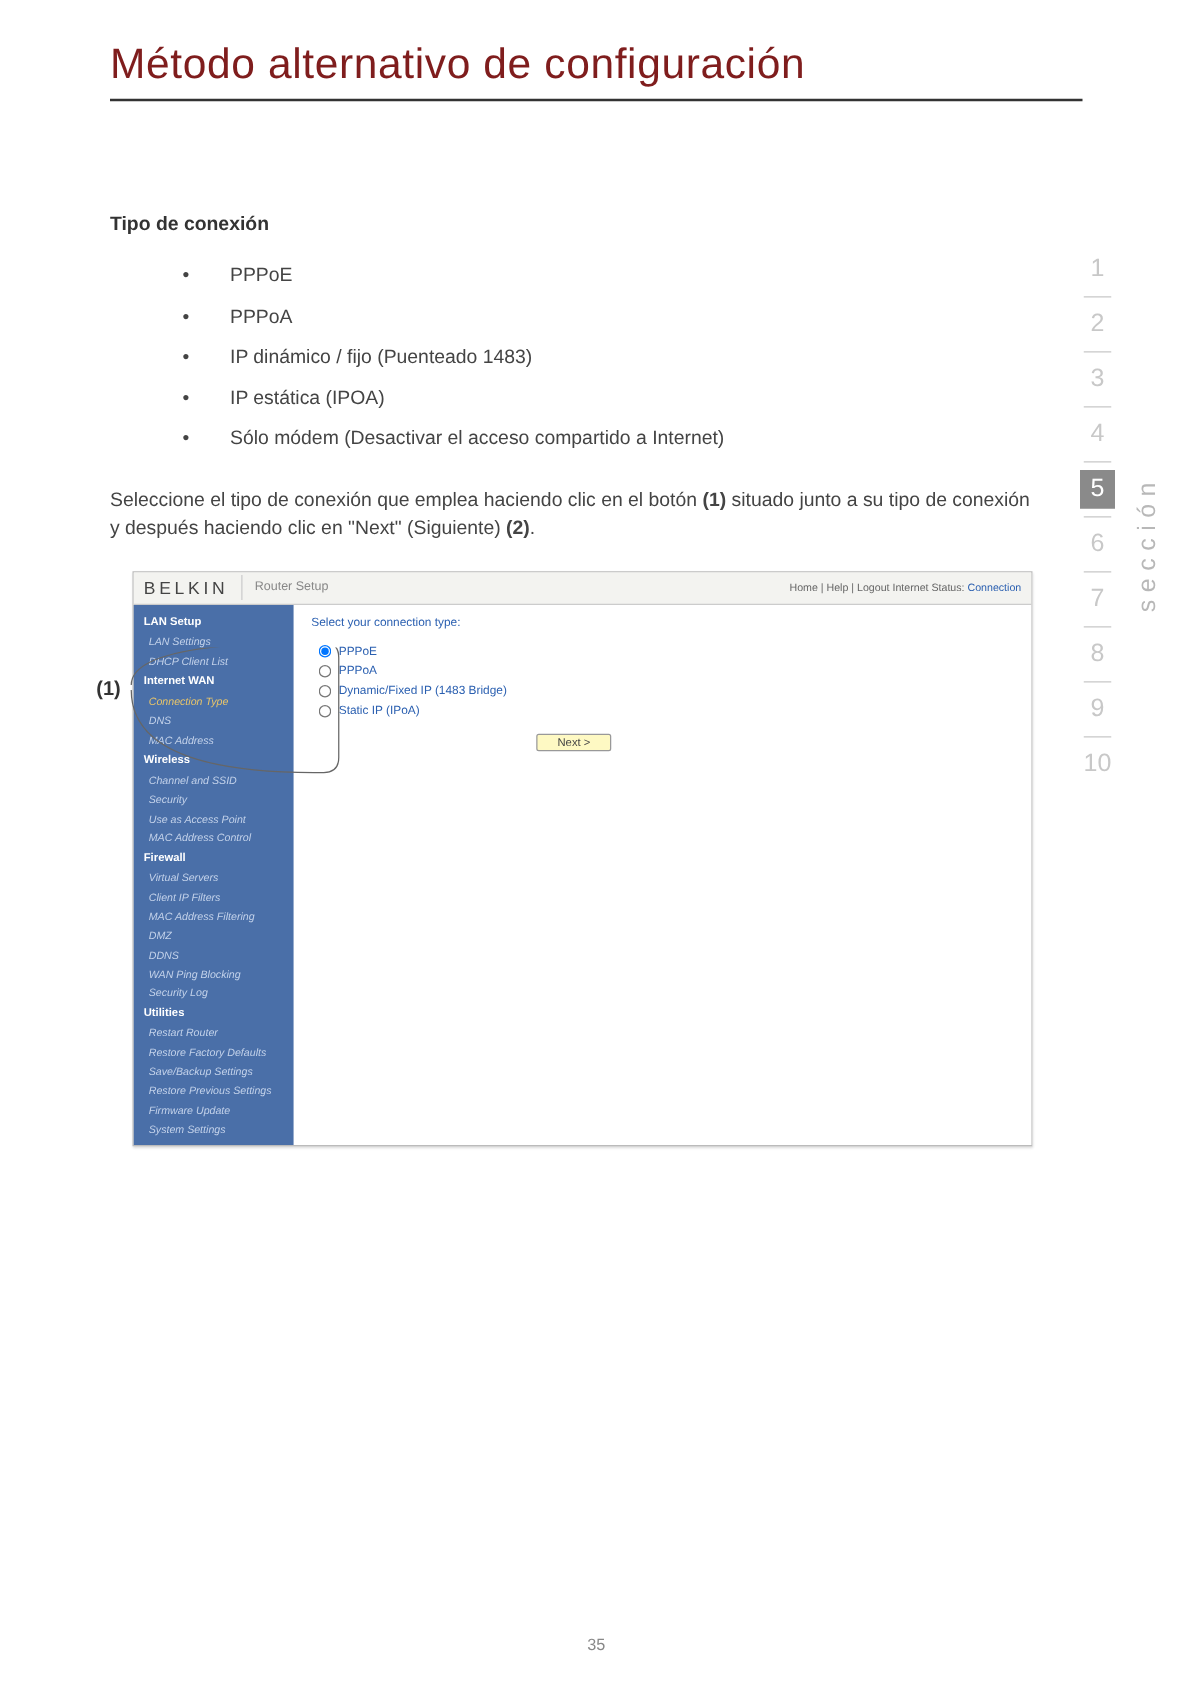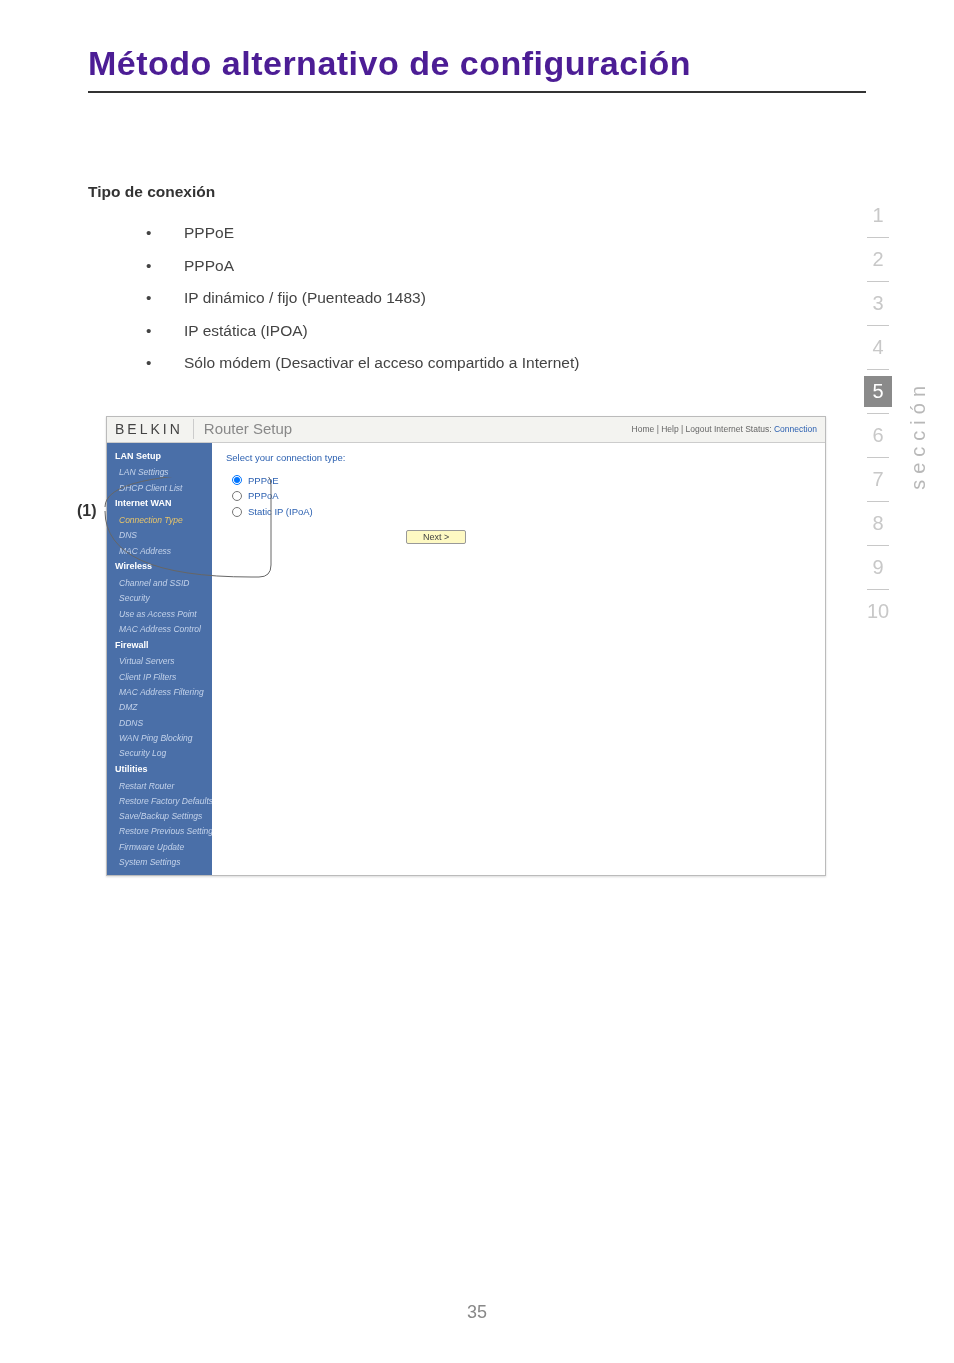--- a/index.html
+++ b/index.html
@@ -6,23 +6,23 @@
   body {
     width: 954px;
     height: 1363px;
     background: #fff;
     font-family: Arial, Helvetica, sans-serif;
     color: #4a4a4a;
     position: relative;
   }
   .page-title {
     font-size: 34px;
-    font-weight: 700;
-    color: #4c1d95;
-    padding: 44px 0 8px 88px;
+    font-weight: 400;
+    color: #7f1d1d;
+    padding: 32px 0 8px 88px;
     letter-spacing: 0.5px;
   }
   .title-underline {
     border-bottom: 2px solid #333;
     margin: 0 88px 0 88px;
   }
   .content {
     padding: 88px 120px 0 88px;
     font-size: 15.5px;
     line-height: 1.45;
@@ -107,33 +107,33 @@
   .router-brand {
     font-size: 14px;
     letter-spacing: 3px;
     color: #444;
     font-weight: 500;
     padding-right: 10px;
     border-right: 1px solid #ccc;
   }
   .router-top-title {
     color: #888;
-    font-size: 15px;
+    font-size: 10px;
     padding-left: 10px;
   }
   .router-top-right {
     margin-left: auto;
     font-size: 8.5px;
     color: #666;
     text-align: right;
   }
   .router-top-right .status-link { color: #2a5fb0; }
   .router-body { display: flex; min-height: 240px; }
   .router-sidebar {
-    width: 105px;
+    width: 128px;
     background: #4a6fa8;
     color: #cbd8ec;
     padding: 5px 0;
     font-size: 8.5px;
   }
   .router-sidebar .section-h {
     font-weight: bold;
     color: #fff;
     padding: 2px 8px;
     font-size: 9px;
@@ -200,21 +200,21 @@
     width: 230px;
     height: 110px;
     pointer-events: none;
   }
 
   .page-number {
     position: absolute;
     bottom: 40px;
     left: 0; right: 0;
     text-align: center;
-    font-size: 18px;
+    font-size: 13px;
     color: #888;
   }
 </style>
 </head>
 <body>
 
 <div class="page-title">Método alternativo de configuración</div>
 <div class="title-underline"></div>
 
 <div class="section-nav" id="section-nav">
@@ -244,20 +244,23 @@
   <div class="heading-bold">Tipo de conexión</div>
 
   <ul class="bullet-list" id="bullet-list">
       <li>PPPoE</li>
       <li>PPPoA</li>
       <li>IP dinámico / fijo (Puenteado 1483)</li>
       <li>IP estática (IPOA)</li>
       <li>Sólo módem (Desactivar el acceso compartido a Internet)</li>
     </ul>
 
+  <div class="para">
+    <span>Seleccione el tipo de conexión que emplea haciendo clic en el botón </span><span class="bold-inline">(1)</span><span> situado junto a su tipo de conexión y después haciendo clic en "Next" (Siguiente) </span><span class="bold-inline">(2)</span><span>.</span>
+  </div>
 
   <div class="router-shot">
     <div class="callout-1">(1)</div>
     <svg class="callout-svg">
       <path d="M 4 30 Q 4 -4 150 -4 L 158 -4 M 158 -4 Q 170 -4 170 8 L 170 88 Q 170 100 158 100 L 150 100 Q 4 100 4 34" fill="none" stroke="#666" stroke-width="1"></path>
     </svg>
 
     <div class="router-topbar">
       <span class="router-brand">BELKIN</span>
       <span class="router-top-title">Router Setup</span>
@@ -302,20 +305,24 @@
             <label class="radio-row">
               <input type="radio" name="ctype" checked="" style="">
               <span>PPPoE</span>
             </label>
             <label class="radio-row">
               <input type="radio" name="ctype" style="">
               <span>PPPoA</span>
             </label>
             <label class="radio-row">
               <input type="radio" name="ctype" style="">
+              <span>Dynamic/Fixed IP (1483 Bridge)</span>
+            </label>
+            <label class="radio-row">
+              <input type="radio" name="ctype" style="">
               <span>Static IP (IPoA)</span>
             </label>
           </div>
         <button class="next-btn">Next &gt;</button>
       </div>
     </div>
   </div>
 </div>
 
 <div class="page-number">35</div>

